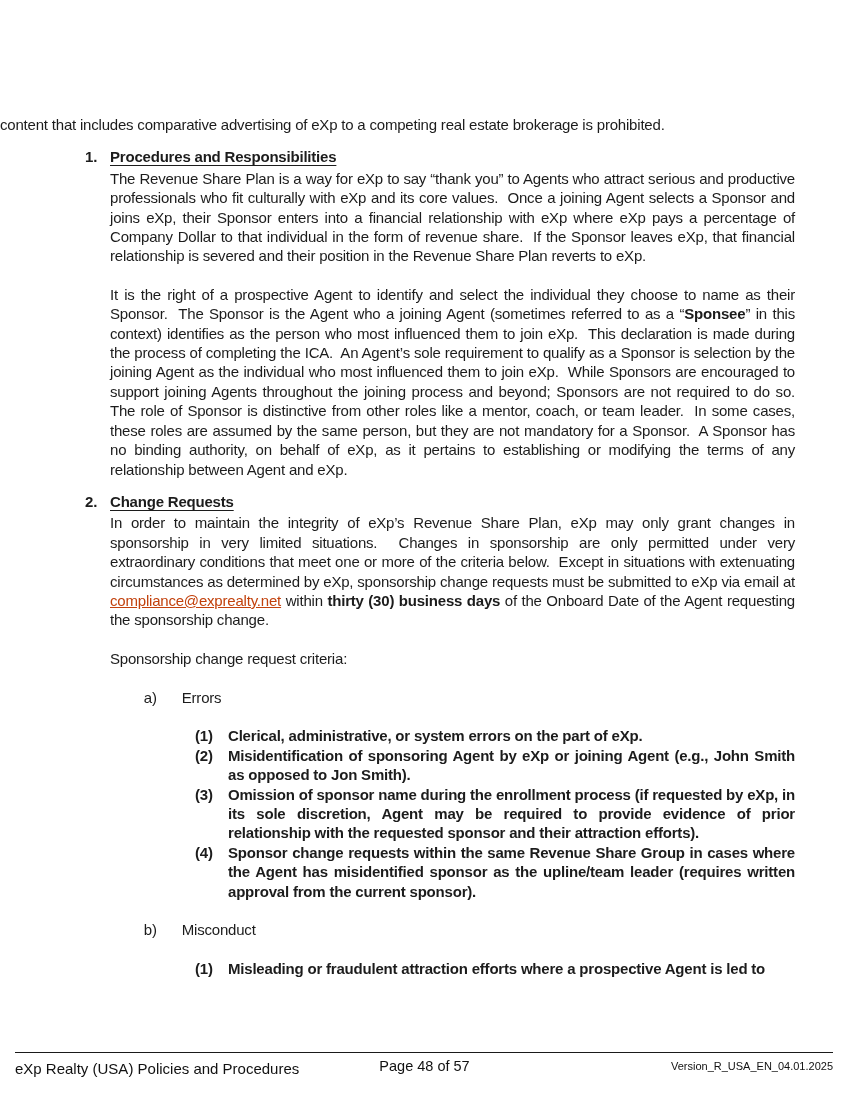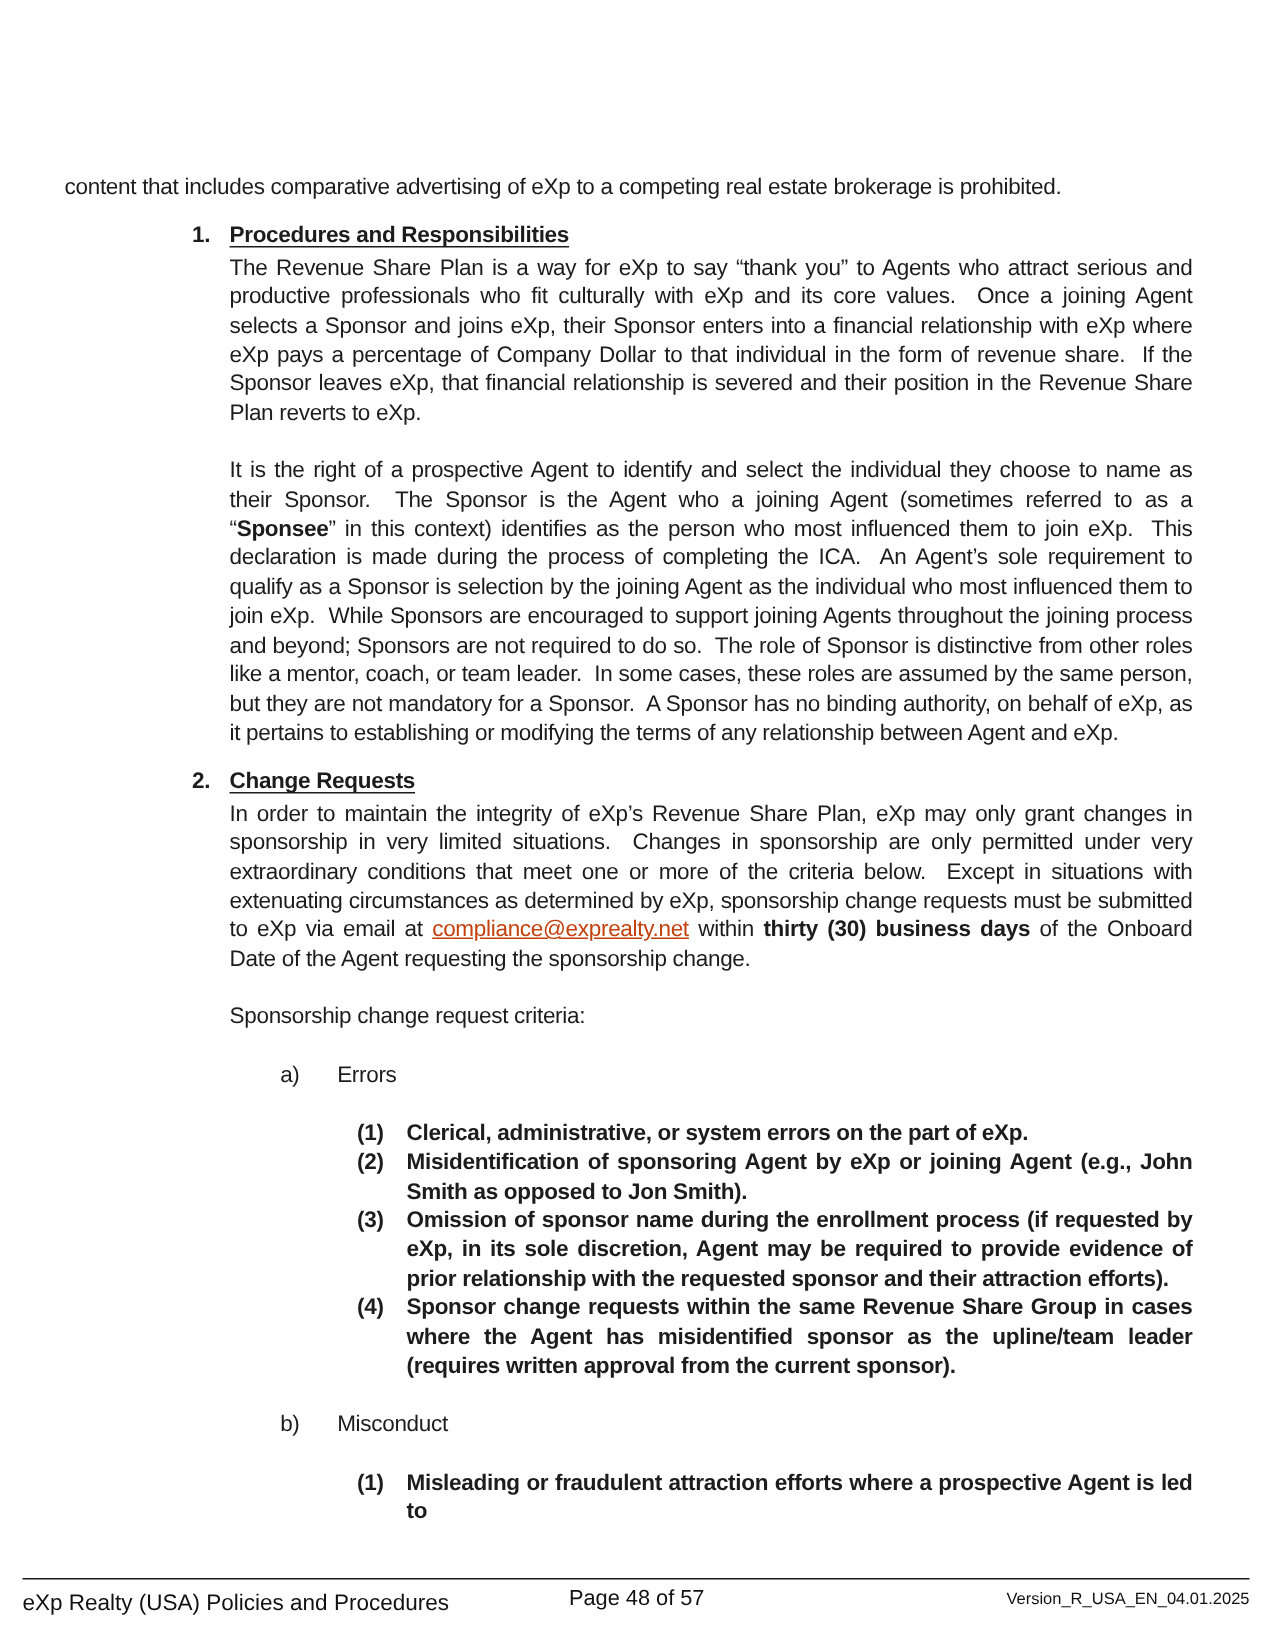--- a/index.html
+++ b/index.html
@@ -30,21 +30,21 @@
     letter-spacing: 9.5px; margin-top: -9px; margin-left: 3px; white-space: nowrap;
   }
   .banner-title {
     position: absolute; right: 40px; top: 50px;
     color: #fdfdfd; font-weight: 700; font-size: 30px;
     font-variant: small-caps; letter-spacing: 0.5px; white-space: nowrap;
   }
   .stray-dot { position:absolute; left: 299px; top: 95px; width: 3px; height: 4px; background:#050505; }
 
   
-  .doc { position: absolute; top: 115px; left: 0; right: 0; font-size: 15px; line-height: 19.4px; letter-spacing: -0.2px; padding-left: 43px; }
+  .doc { position: absolute; top: 115px; left: 0; right: 0; font-size: 15px; line-height: 19.4px; letter-spacing: -0.2px; }
   .doc p { margin: 0; text-align: justify; white-space: pre-wrap; }
   .intro { margin: 13px 54px 0 110px; }
   .sec-head { margin: 21px 0 0 40px; font-size: 17.5px; font-weight: 700; letter-spacing: -0.1px; }
   .sec-num { display: inline-block; width: 25px; }
 
   .item { margin: 13px 54px 0 85px; }
   .item-head { font-weight: 700; }
   .item-num { display: inline-block; width: 25px; }
   .item-title { text-decoration: underline; text-underline-offset: 2.5px; text-decoration-thickness: 1.4px; }
   .item .para { margin-left: 25px; margin-top: 2px; }

